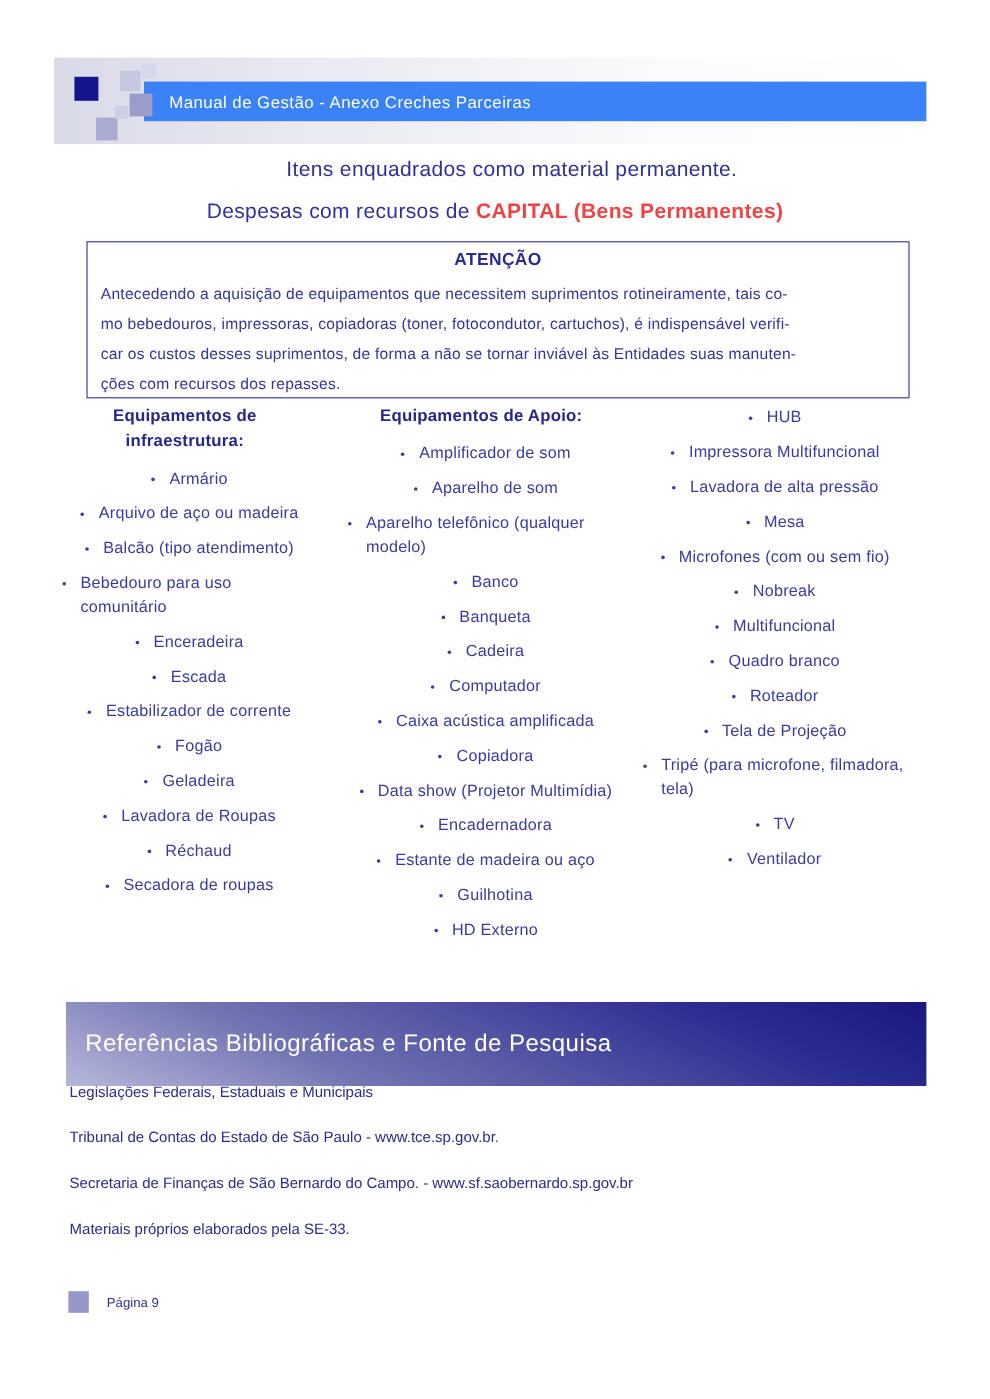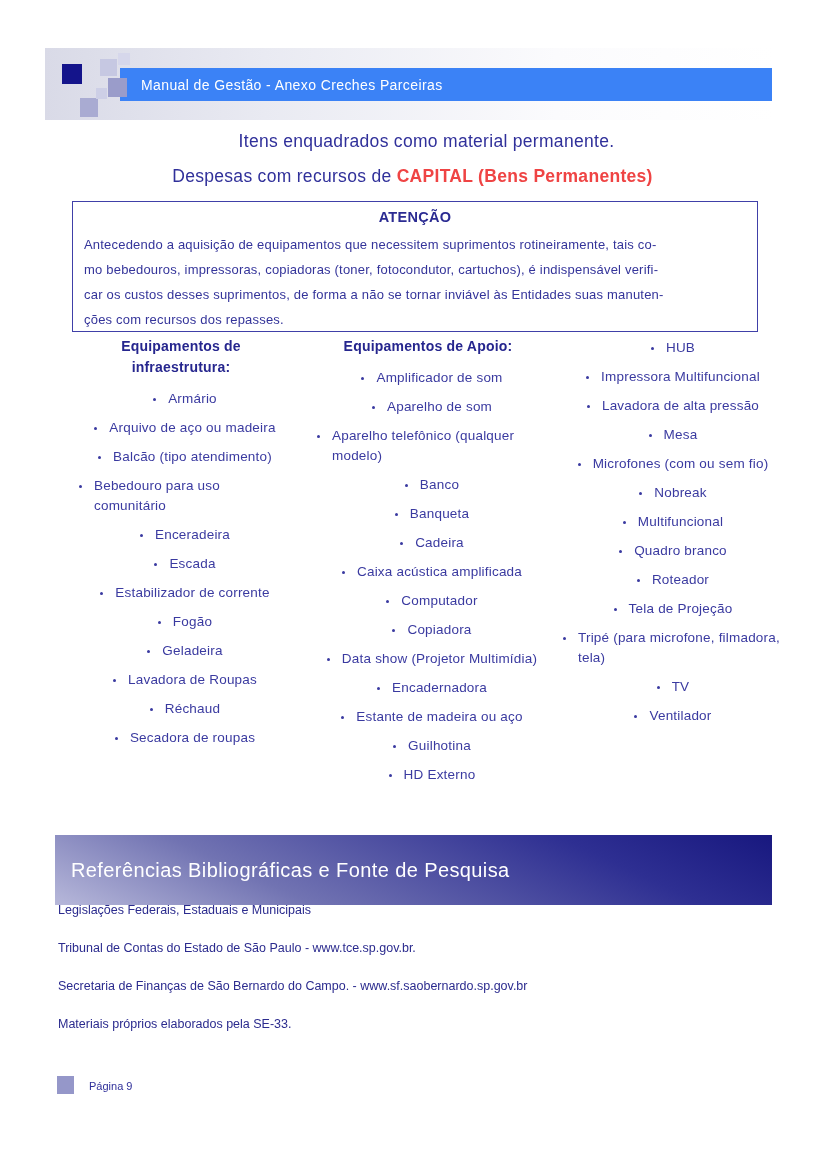--- a/index.html
+++ b/index.html
@@ -42,21 +42,21 @@
   }
   .attention-heading {
     text-align:center; font-weight:bold; font-size:14.5px; color:#2b2b92;
     margin-bottom:7px; letter-spacing:0.3px;
   }
   .attention-body {
     font-size:13px; color:#34349a; line-height:25px; white-space:pre-line;
     letter-spacing:0.2px;
   }
   
-  .columns { position:absolute; left:71px; top:336px; width:712px; display:flex; }
+  .columns { position:absolute; left:44px; top:336px; width:712px; display:flex; }
   .col { box-sizing:border-box; }
   .col-1 { width:220px; margin-right:18px; }
   .col-2 { width:238px; margin-right:8px; }
   .col-3 { width:228px; padding-top:2px; }
   .col-heading {
     text-align:center; font-weight:bold; font-size:14px; color:#26268e;
     line-height:21px; margin-bottom:11px; white-space:pre-line; letter-spacing:0.2px;
   }
   ul.eq-list { list-style:none; margin:0; padding:0; }
   ul.eq-list li {
@@ -184,25 +184,25 @@
       <li>
           <span class="bullet"></span>
           <span>Banqueta</span>
         </li>
       <li>
           <span class="bullet"></span>
           <span>Cadeira</span>
         </li>
       <li>
           <span class="bullet"></span>
+          <span>Computador</span>
+        </li>
+      <li>
+          <span class="bullet"></span>
           <span>Caixa acústica amplificada</span>
-        </li>
-      <li>
-          <span class="bullet"></span>
-          <span>Computador</span>
         </li>
       <li>
           <span class="bullet"></span>
           <span>Copiadora</span>
         </li>
       <li>
           <span class="bullet"></span>
           <span>Data show (Projetor Multimídia)</span>
         </li>
       <li>

